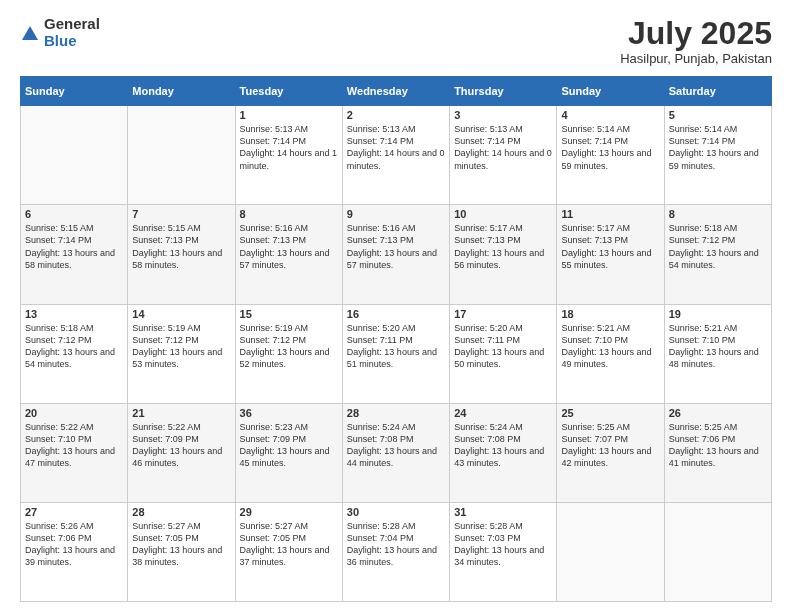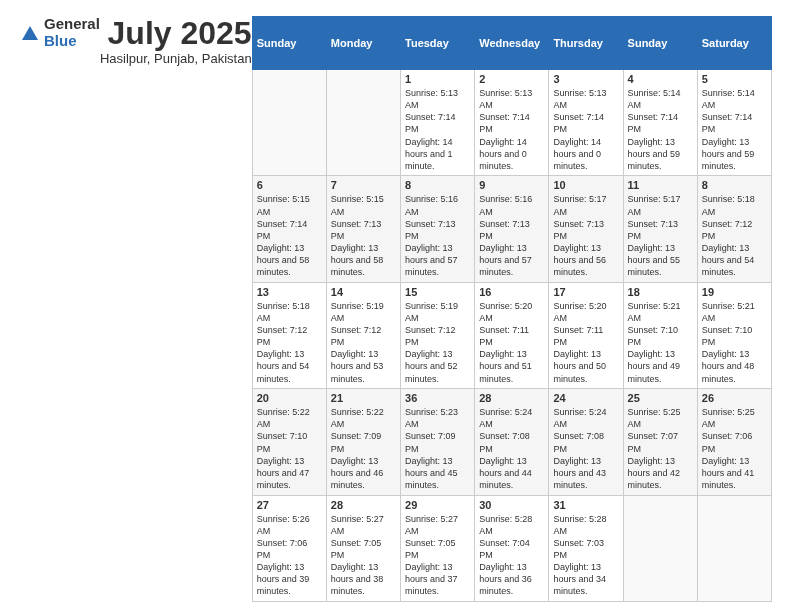--- a/index.html
+++ b/index.html
@@ -8,21 +8,21 @@
       background: #fff;
       width: 792px;
       height: 612px;
       overflow: hidden;
     }
     .page {
       width: 792px;
       height: 612px;
       padding: 16px 20px 10px 20px;
       display: flex;
-      flex-direction: row;
+      flex-direction: column;
     }
     .header {
       display: flex;
       justify-content: space-between;
       align-items: flex-start;
       margin-bottom: 10px;
     }
     .logo {
       display: flex;
       align-items: center;
@@ -65,21 +65,21 @@
       flex: 1;
       border-collapse: collapse;
       width: 100%;
       table-layout: fixed;
     }
     .calendar th {
       background: #2a6db5;
       color: #fff;
       font-size: 11px;
       font-weight: bold;
-      padding: 20px 4px;
+      padding: 8px 4px;
       border: 1px solid #2a6db5;
       text-align: left;
     }
     .calendar td {
       border: 1px solid #ccc;
       vertical-align: top;
       padding: 3px 4px;
       font-size: 9.5px;
       color: #333;
       height: 88px;

